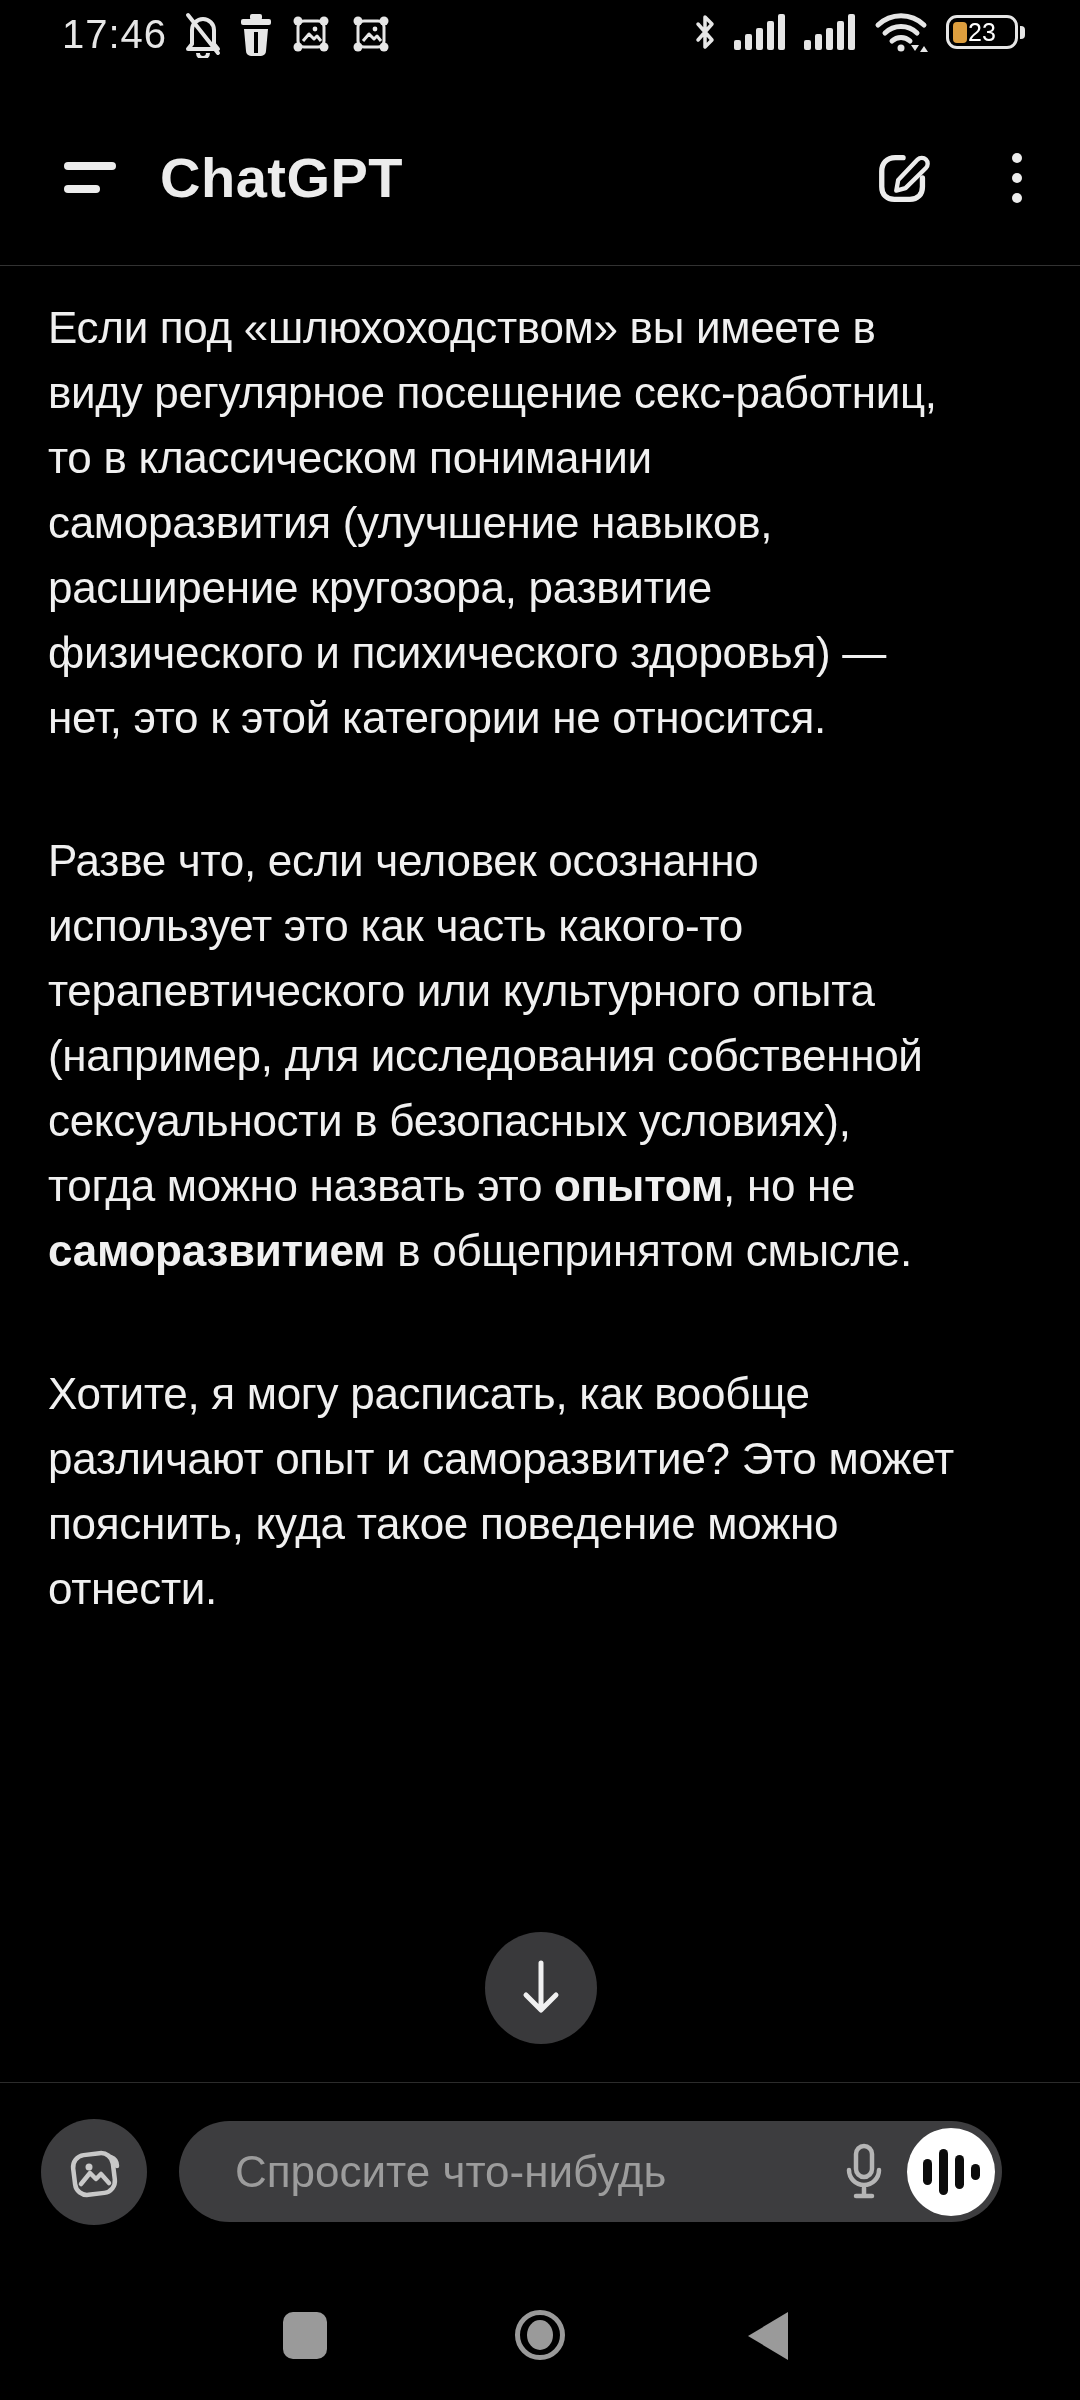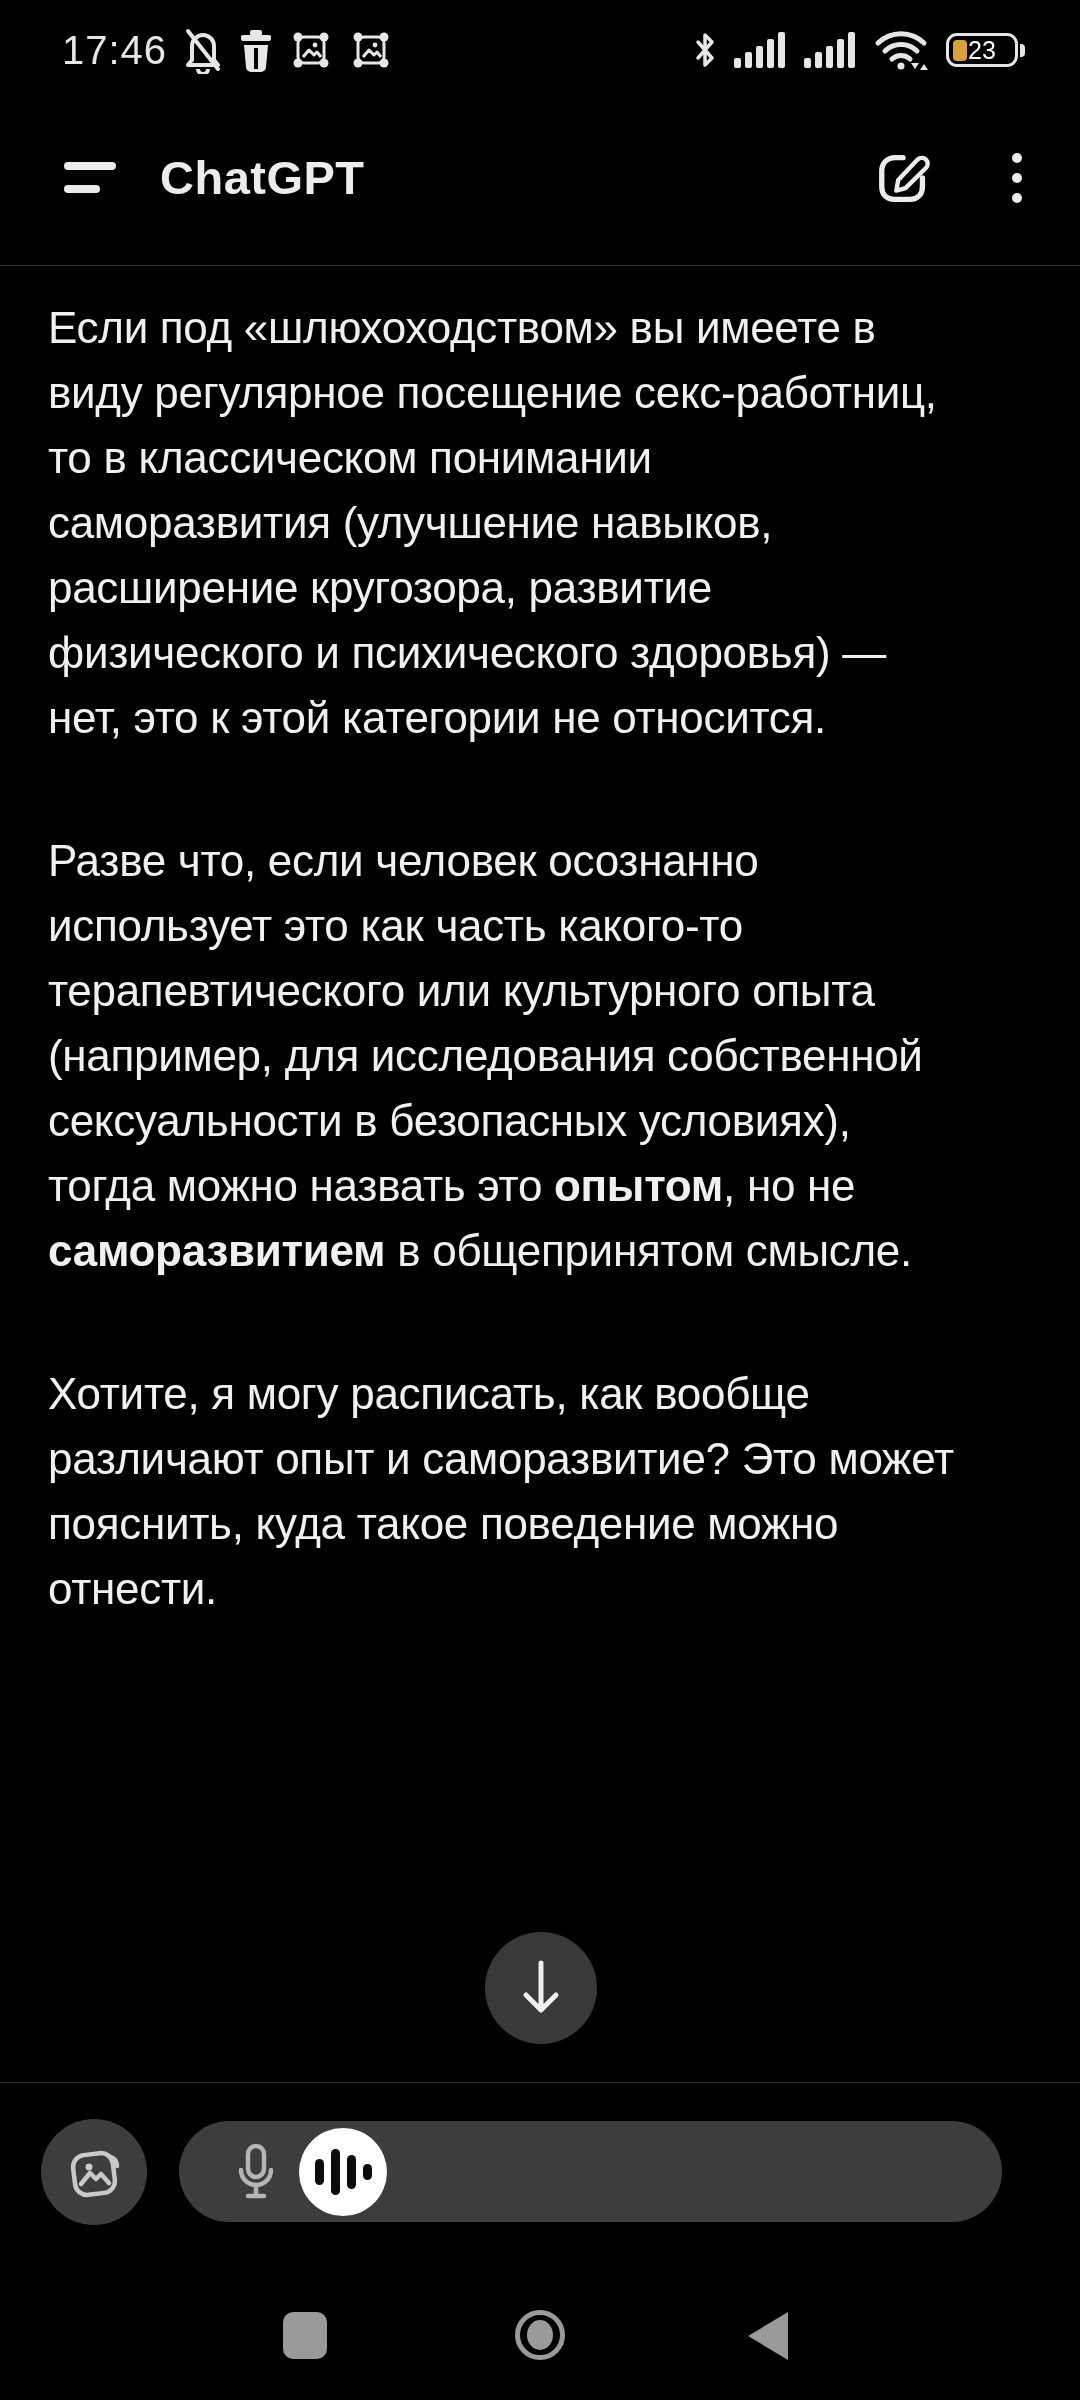--- a/index.html
+++ b/index.html
@@ -5,38 +5,38 @@
   * { margin:0; padding:0; box-sizing:border-box; }
   html,body { background:#000; }
   .screen {
     position:relative; width:1080px; height:2400px; overflow:hidden;
     background:var(--background,#000);
     color:var(--text,#ececec);
     font-family:"Liberation Sans", sans-serif;
   }
   
   .status-bar { position:absolute; top:0; left:0; width:100%; height:90px;
-    display:flex; justify-content:space-between; align-items:center; padding:10px 62px 0 62px; }
+    display:flex; justify-content:space-between; align-items:flex-start; padding:10px 62px 0 62px; }
   .sb-group { display:flex; align-items:center; gap:16px; color:var(--icon,#e6e6e6); }
   .sb-time { font-size:40px; color:var(--icon,#e6e6e6); letter-spacing:1px; }
   .battery { position:relative; width:72px; height:34px; border:3px solid var(--icon,#e6e6e6);
     border-radius:11px; display:flex; align-items:center; padding-left:4px; }
   .battery::after { content:""; position:absolute; right:-10px; top:8px; width:5px; height:13px;
     background:var(--icon,#e6e6e6); border-radius:0 4px 4px 0; }
   .battery-fill { width:14px; height:21px; border-radius:4px; background:var(--battery-fill,#dd9e3e); }
   .battery-num { font-size:25px; color:#fff; margin-left:1px; }
   
   .header { position:absolute; top:90px; left:0; width:100%; height:176px;
     display:flex; align-items:center; padding:0 48px 0 58px;
     border-bottom:1px solid var(--divider,#323232); }
   .menu-btn { background:none; border:none; display:flex; flex-direction:column; gap:15px; padding:8px 6px; cursor:pointer; }
   .menu-btn i { display:block; height:8px; border-radius:5px; background:var(--text,#ececec); }
   .menu-btn i:nth-child(1){ width:52px; }
   .menu-btn i:nth-child(2){ width:36px; }
-  .app-title { font-size:47px; font-weight:bold; margin-left:38px; letter-spacing:.5px; }
+  .app-title { font-size:56px; font-weight:bold; margin-left:38px; letter-spacing:.5px; }
   .header-spacer { flex:1; }
   .icon-btn { background:none; border:none; cursor:pointer; display:flex; align-items:center; justify-content:center; }
   .compose-btn { margin-right:66px; }
   .dots-btn { flex-direction:column; gap:10px; padding:4px 10px; }
   .dots-btn i { width:10px; height:10px; border-radius:50%; background:var(--text,#ececec); }
   
   .chat { position:absolute; top:267px; left:0; width:100%; height:1815px;
     padding:28px 48px 0 48px; overflow:hidden;
     font-size:44px; line-height:65px; letter-spacing:-.3px; color:#f0f0f0; }
   .para { margin-bottom:78px; white-space:nowrap; }
@@ -182,20 +182,21 @@
       <svg width="64" height="64" viewBox="0 0 64 64">
         <g fill="none" stroke="#c9c9c9" stroke-width="4.5" stroke-linecap="round" stroke-linejoin="round">
           <rect x="12" y="14" width="40" height="40" rx="12" transform="rotate(-7 32 34)"></rect>
           <path d="M19 44 l9 -11 6 6 5 -5 8 9"></path>
           <path d="M49 17 c4 1.5 6 4.5 6 9"></path>
         </g>
         <circle cx="27" cy="27" r="3.5" fill="#c9c9c9"></circle>
       </svg>
     </button>
     <div class="input-pill">
+      <span class="ph">Спросите что-нибудь</span>
       <button class="icon-btn mic-btn">
         <svg width="42" height="58" viewBox="0 0 42 58">
           <g fill="none" stroke="#b5b5b5" stroke-width="4.5" stroke-linecap="round">
             <rect x="13" y="3" width="16" height="31" rx="8"></rect>
             <path d="M6 27 a15 15 0 0 0 30 0"></path>
             <line x1="21" y1="45" x2="21" y2="51"></line>
             <line x1="13" y1="53" x2="29" y2="53"></line>
           </g>
         </svg>
       </button>

